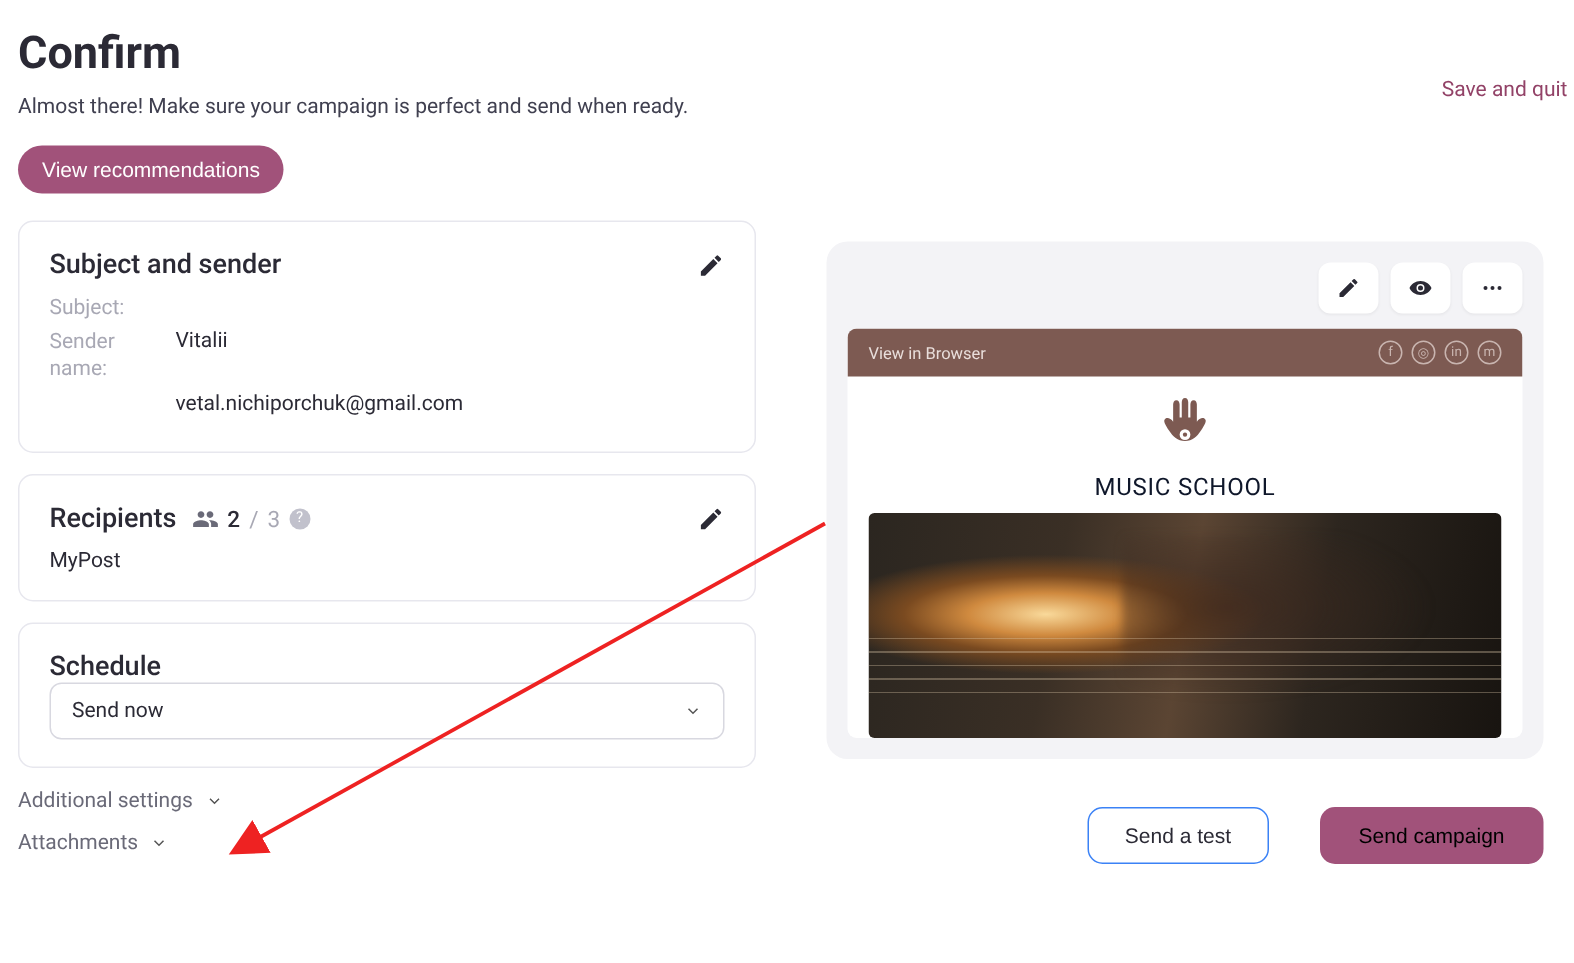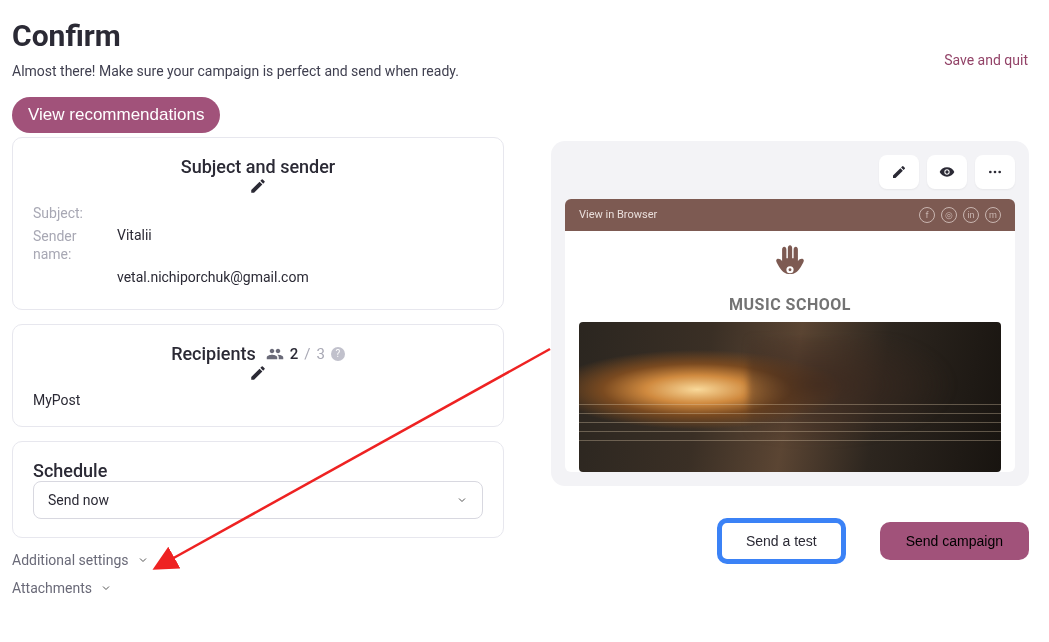--- a/index.html
+++ b/index.html
@@ -10,21 +10,21 @@
     color: #2b2a35;
     width: 1049px;
     height: 642px;
     overflow: hidden;
     position: relative;
     padding: 18px 20px 10px 12px;
   }
   .layout {
     display: flex;
     gap: 36px;
-    align-items: center;
+    align-items: flex-end;
   }
   .left {
     flex: 0 0 492px;
   }
   .right {
     flex: 1;
     display: flex;
     flex-direction: column;
     align-items: flex-end;
   }
@@ -38,37 +38,36 @@
     font-size: 14px;
     color: #404050;
     margin: 0 0 18px 0;
   }
   .btn-rec {
     background: #a1527a;
     color: #fff;
     border: none;
     padding: 8px 16px;
     border-radius: 18px;
-    font-size: 17px;
+    font-size: 14px;
     cursor: pointer;
-    margin-bottom: 4px;
+    margin-bottom: 18px;
   }
   .card {
     border: 1px solid #e7e7ee;
     border-radius: 10px;
     padding: 18px 20px;
     margin-bottom: 14px;
     background: #fff;
   }
   .card-head {
     display: flex;
     justify-content: space-between;
     align-items: center;
     margin-bottom: 10px;
-    flex-direction: column;
   }
   .card-title {
     font-size: 18px;
     font-weight: 500;
     color: #2b2a35;
   }
   .edit-icon {
     width: 18px; height: 18px;
     cursor: pointer;
     fill: #2b2a35;
@@ -126,21 +125,21 @@
     display:flex;
     align-items:center;
     gap:8px;
     font-size:14px;
     color:#6a6a78;
     margin: 12px 0 6px 0;
     cursor:pointer;
   }
   .save-quit {
     position:absolute;
-    right:21px;
+    right:4px;
     top:52px;
     color:#924267;
     font-size:14px;
     cursor:pointer;
   }
   .preview-panel {
     width: 478px;
     background: #f3f3f6;
     border-radius: 14px;
     padding: 14px;
@@ -188,22 +187,22 @@
   }
   .email-brand {
     padding: 10px 0 8px 0;
     text-align:center;
   }
   .hand-icon {
     width: 46px; height:46px;
     margin: 0 auto 4px;
   }
   .brand-name {
-    color:#737373;
-    font-weight:700;
+    color:#0f172a;
+    font-weight:400;
     font-size:16px;
     letter-spacing: 0.5px;
   }
   .hero {
     margin: 0 14px;
     height: 150px;
     border-radius:4px;
     background: radial-gradient(ellipse at 28% 45%, #f9d99a 0%, #d08a3f 12%, #7a4a20 22%, transparent 34%),
                 linear-gradient(100deg, #2b2620 0%, #3a2f25 30%, #5b4533 50%, #2d261f 70%, #181410 100%);
     position:relative;
@@ -223,21 +222,21 @@
     filter: blur(3px);
   }
   .action-row {
     margin-top: 32px;
     display:flex;
     gap: 34px;
     align-items:center;
   }
   .btn-outline {
     background:#fff;
-    border:5px solid #3b82f6;
+    border:1px solid #3b82f6;
     color:#2b2a35;
     padding: 10px 24px;
     border-radius:10px;
     font-size:14px;
     cursor:pointer;
   }
   .btn-primary {
     background:#a1527a;
     border:none;
     color:#000000;

